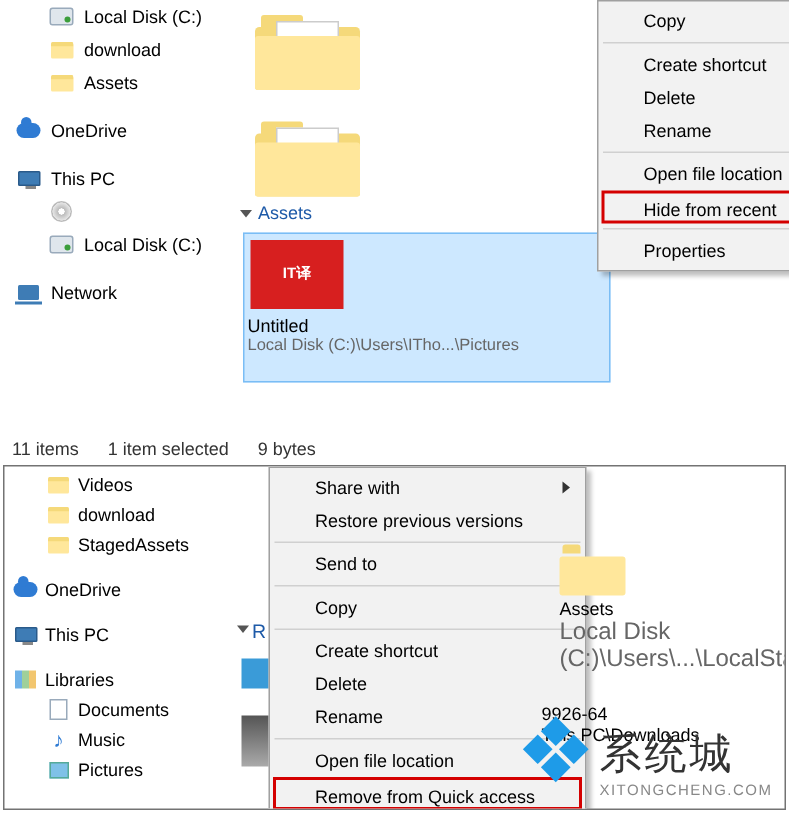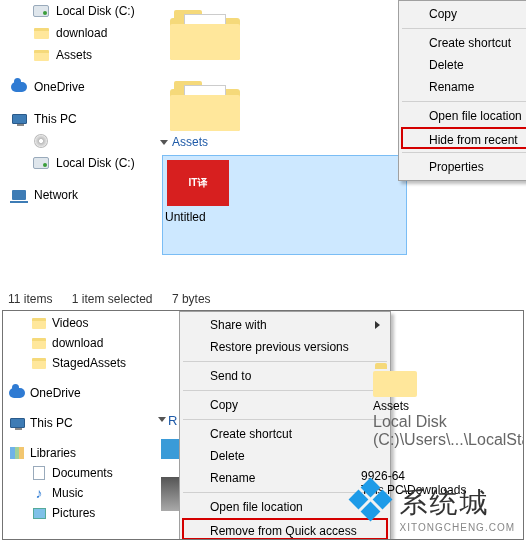--- a/index.html
+++ b/index.html
@@ -164,40 +164,41 @@
         <div class="lbl">Assets</div>
         <div class="sub">Local Dis</div>
       </div>
     </div>
 
     <div class="section-head"><span class="tri"></span><span>Assets</span></div>
 
     <div class="sel-tile">
       <div class="thumb">IT译</div>
       <div class="title">Untitled</div>
+      <div class="path">Local Disk (C:)\Users\ITho...\Pictures</div>
     </div>
 
     <div class="menu menu1">
       <div class="mi">Copy</div>
       <div class="sep"></div>
       <div class="mi">Create shortcut</div>
       <div class="mi">Delete</div>
       <div class="mi">Rename</div>
       <div class="sep"></div>
       <div class="mi">Open file location</div>
       <div class="mi hl">Hide from recent</div>
       <div class="sep"></div>
       <div class="mi">Properties</div>
     </div>
   </div>
 
   <div class="status">
     <span>11 items</span>
     <span>1 item selected</span>
-    <span>7 bytes</span>
+    <span>9 bytes</span>
   </div>
 </div>
 
 <div class="bottom">
   <div class="nav2">
     <div class="tree-item indent">
         <span class="sm-ico">
           <span class="fico"></span>
         </span>
         <span>Videos</span>

